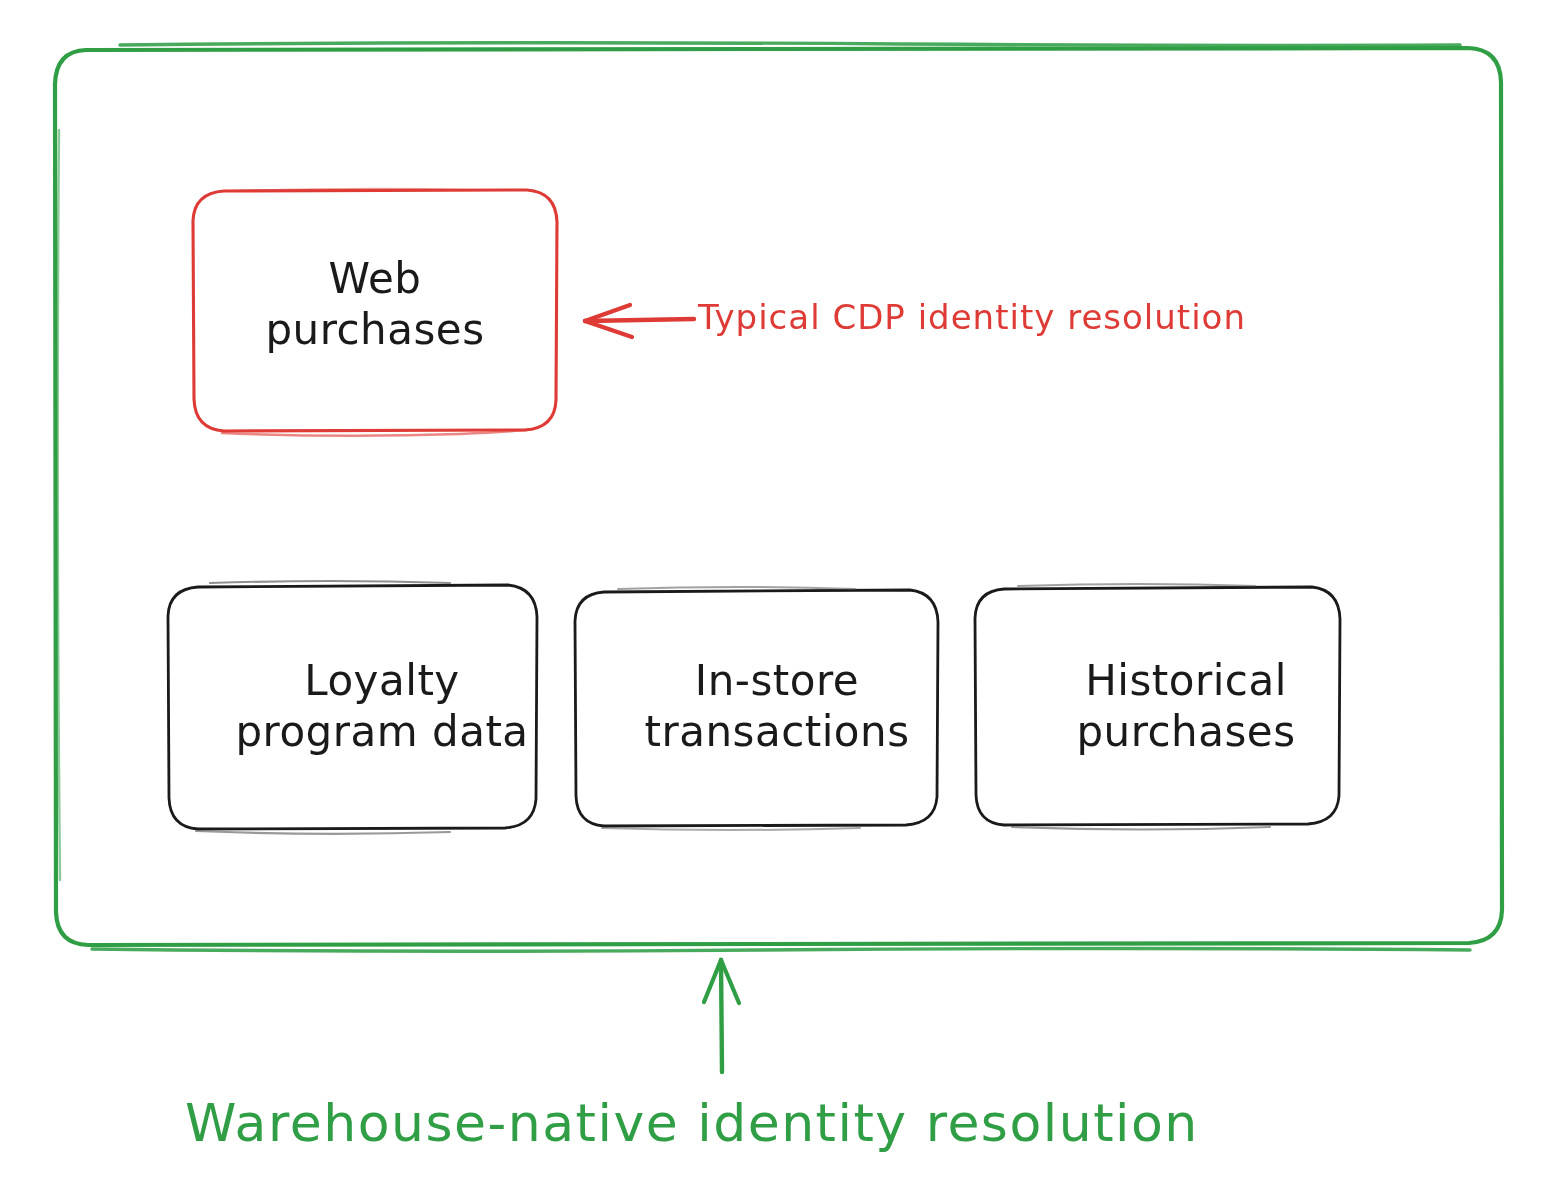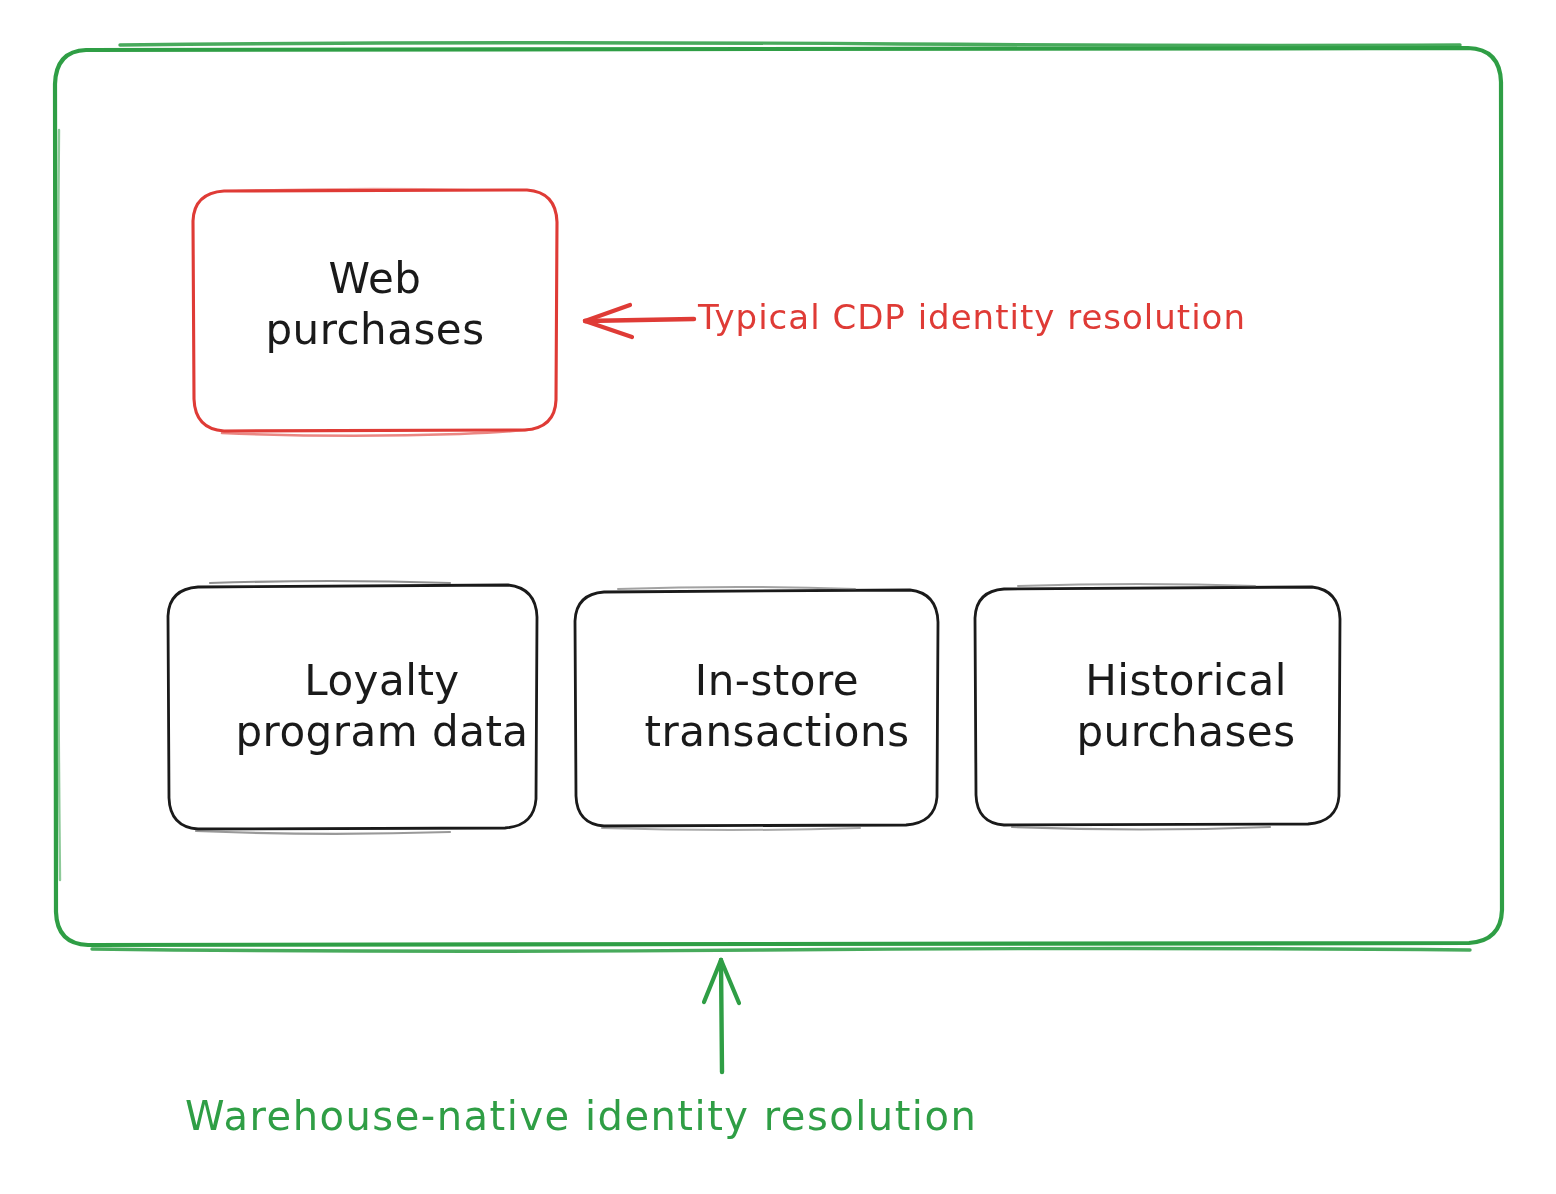--- a/index.html
+++ b/index.html
@@ -40,21 +40,21 @@
 
   .annot-red {
     color: #df3b36;
     font-size: 34px;
     font-weight: 400;
     letter-spacing: 1px;
   }
 
   .annot-green {
     color: #2f9e45;
-    font-size: 40px;
+    font-size: 52px;
     font-weight: 400;
     letter-spacing: 1.5px;
   }
 
   
   #web-engagement-label   { left: 195px; top: 253px;  width: 360px; }
   #loyalty-label          { left: 170px; top: 655px;  width: 424px; }
   #instore-label          { left: 577px; top: 655px;  width: 360px; padding-left: 20px; }
   #historical-label       { left: 977px; top: 655px;  width: 362px; margin-left: 28px; }
   #cdp-annotation         { left: 698px; top: 297px;  width: 790px; text-align: left; }

